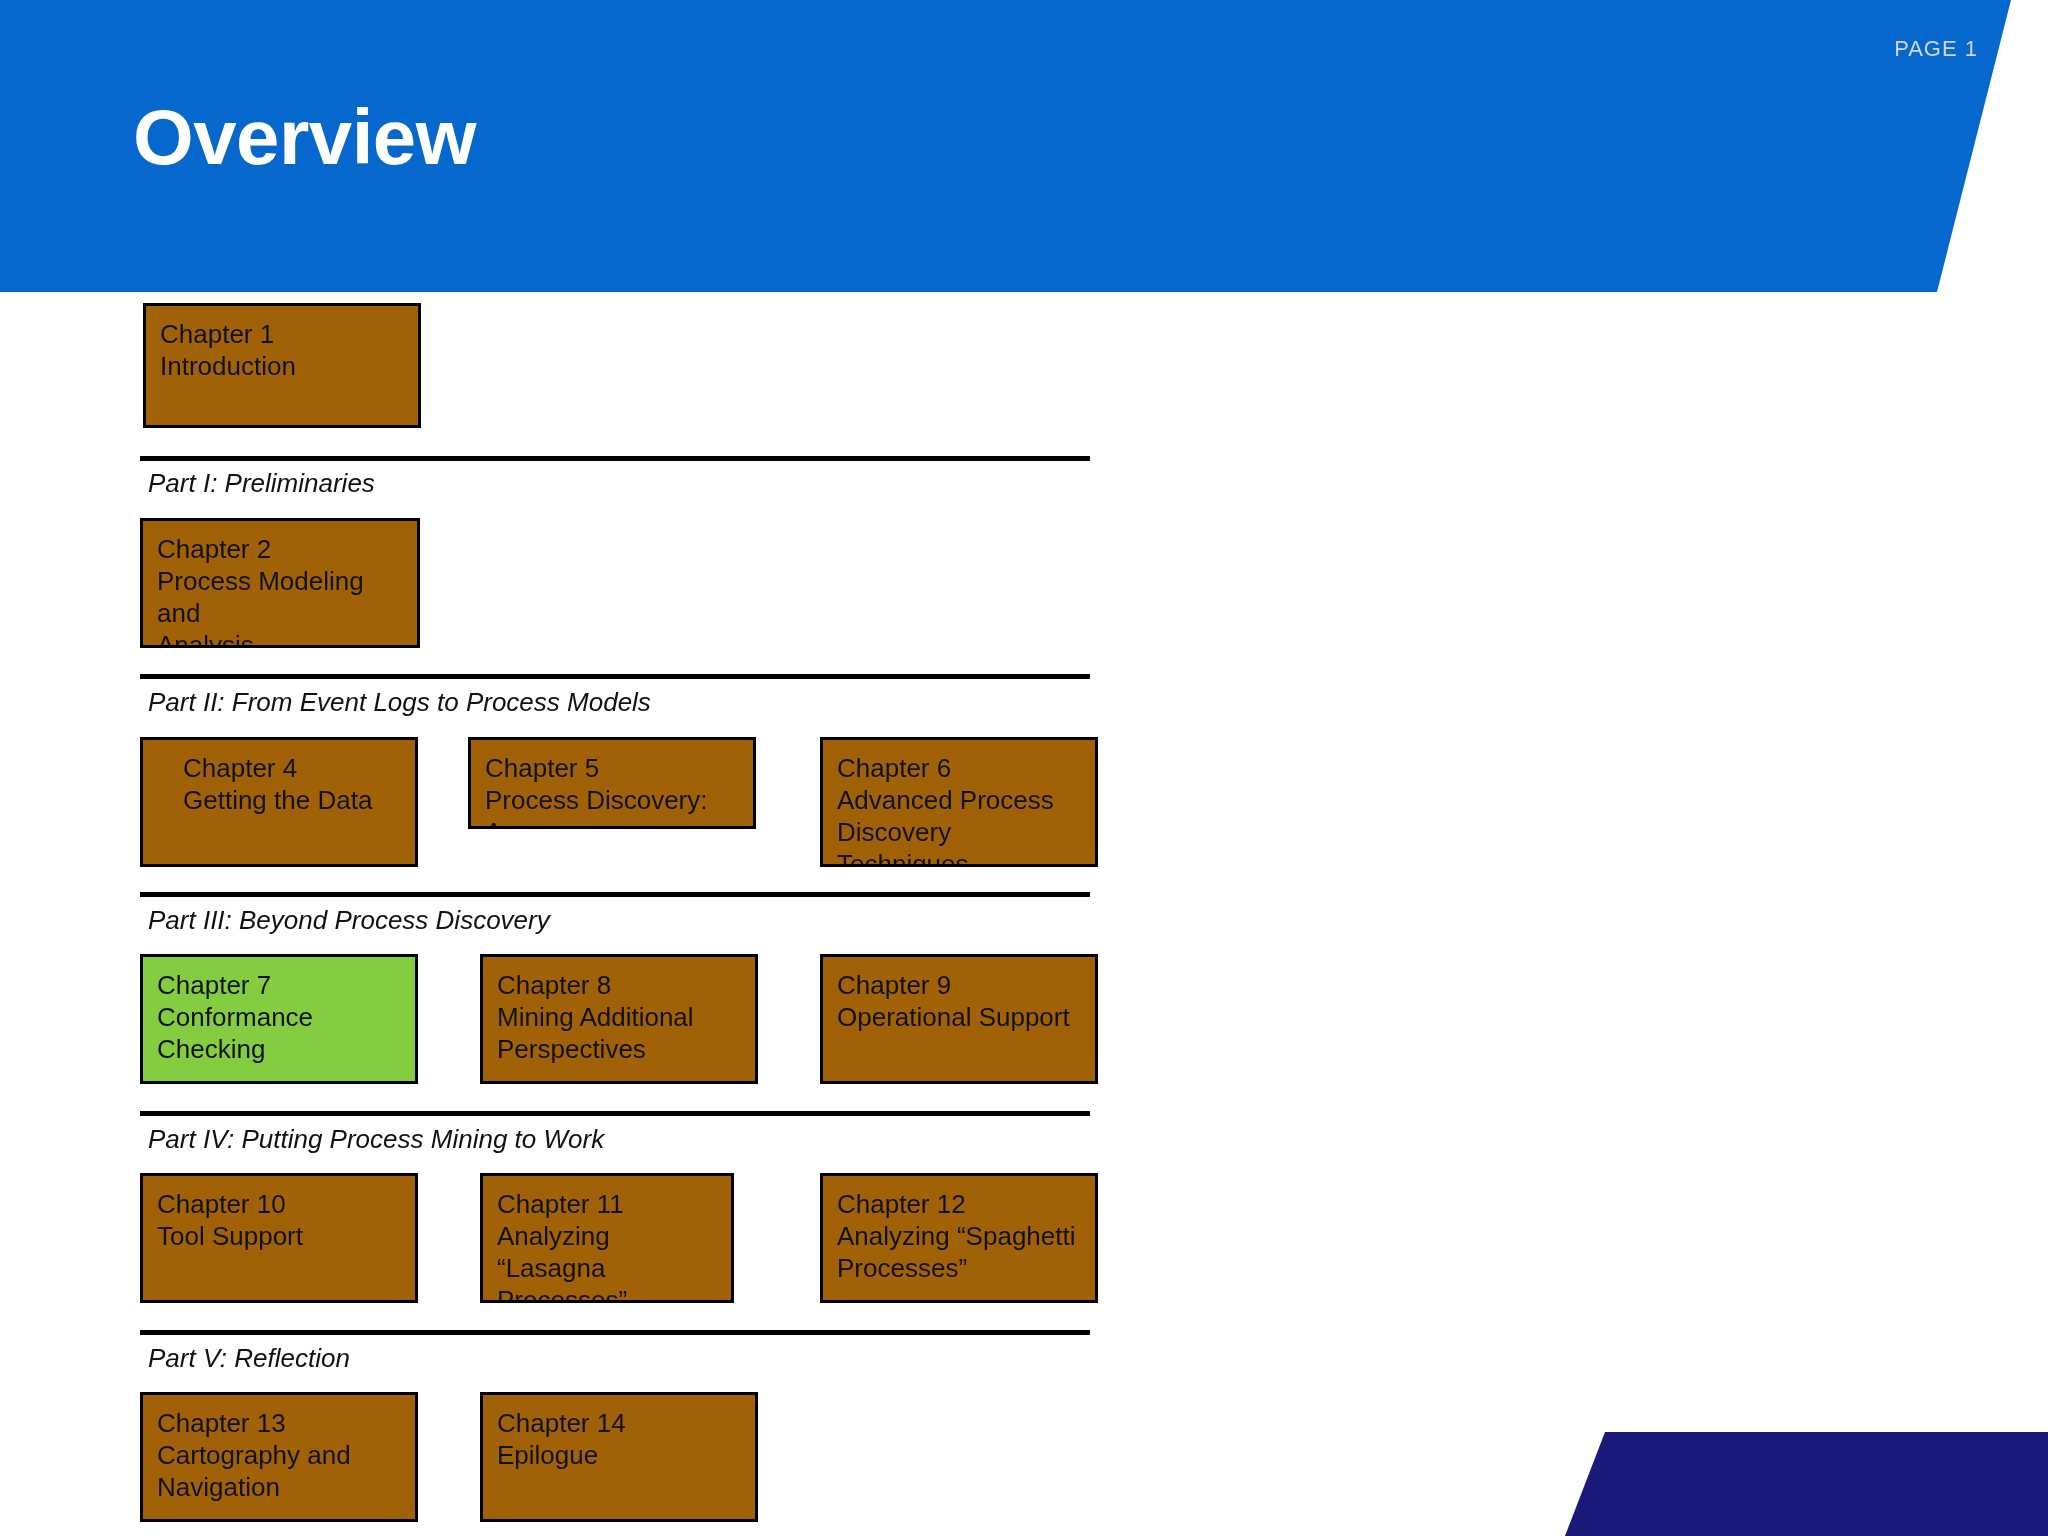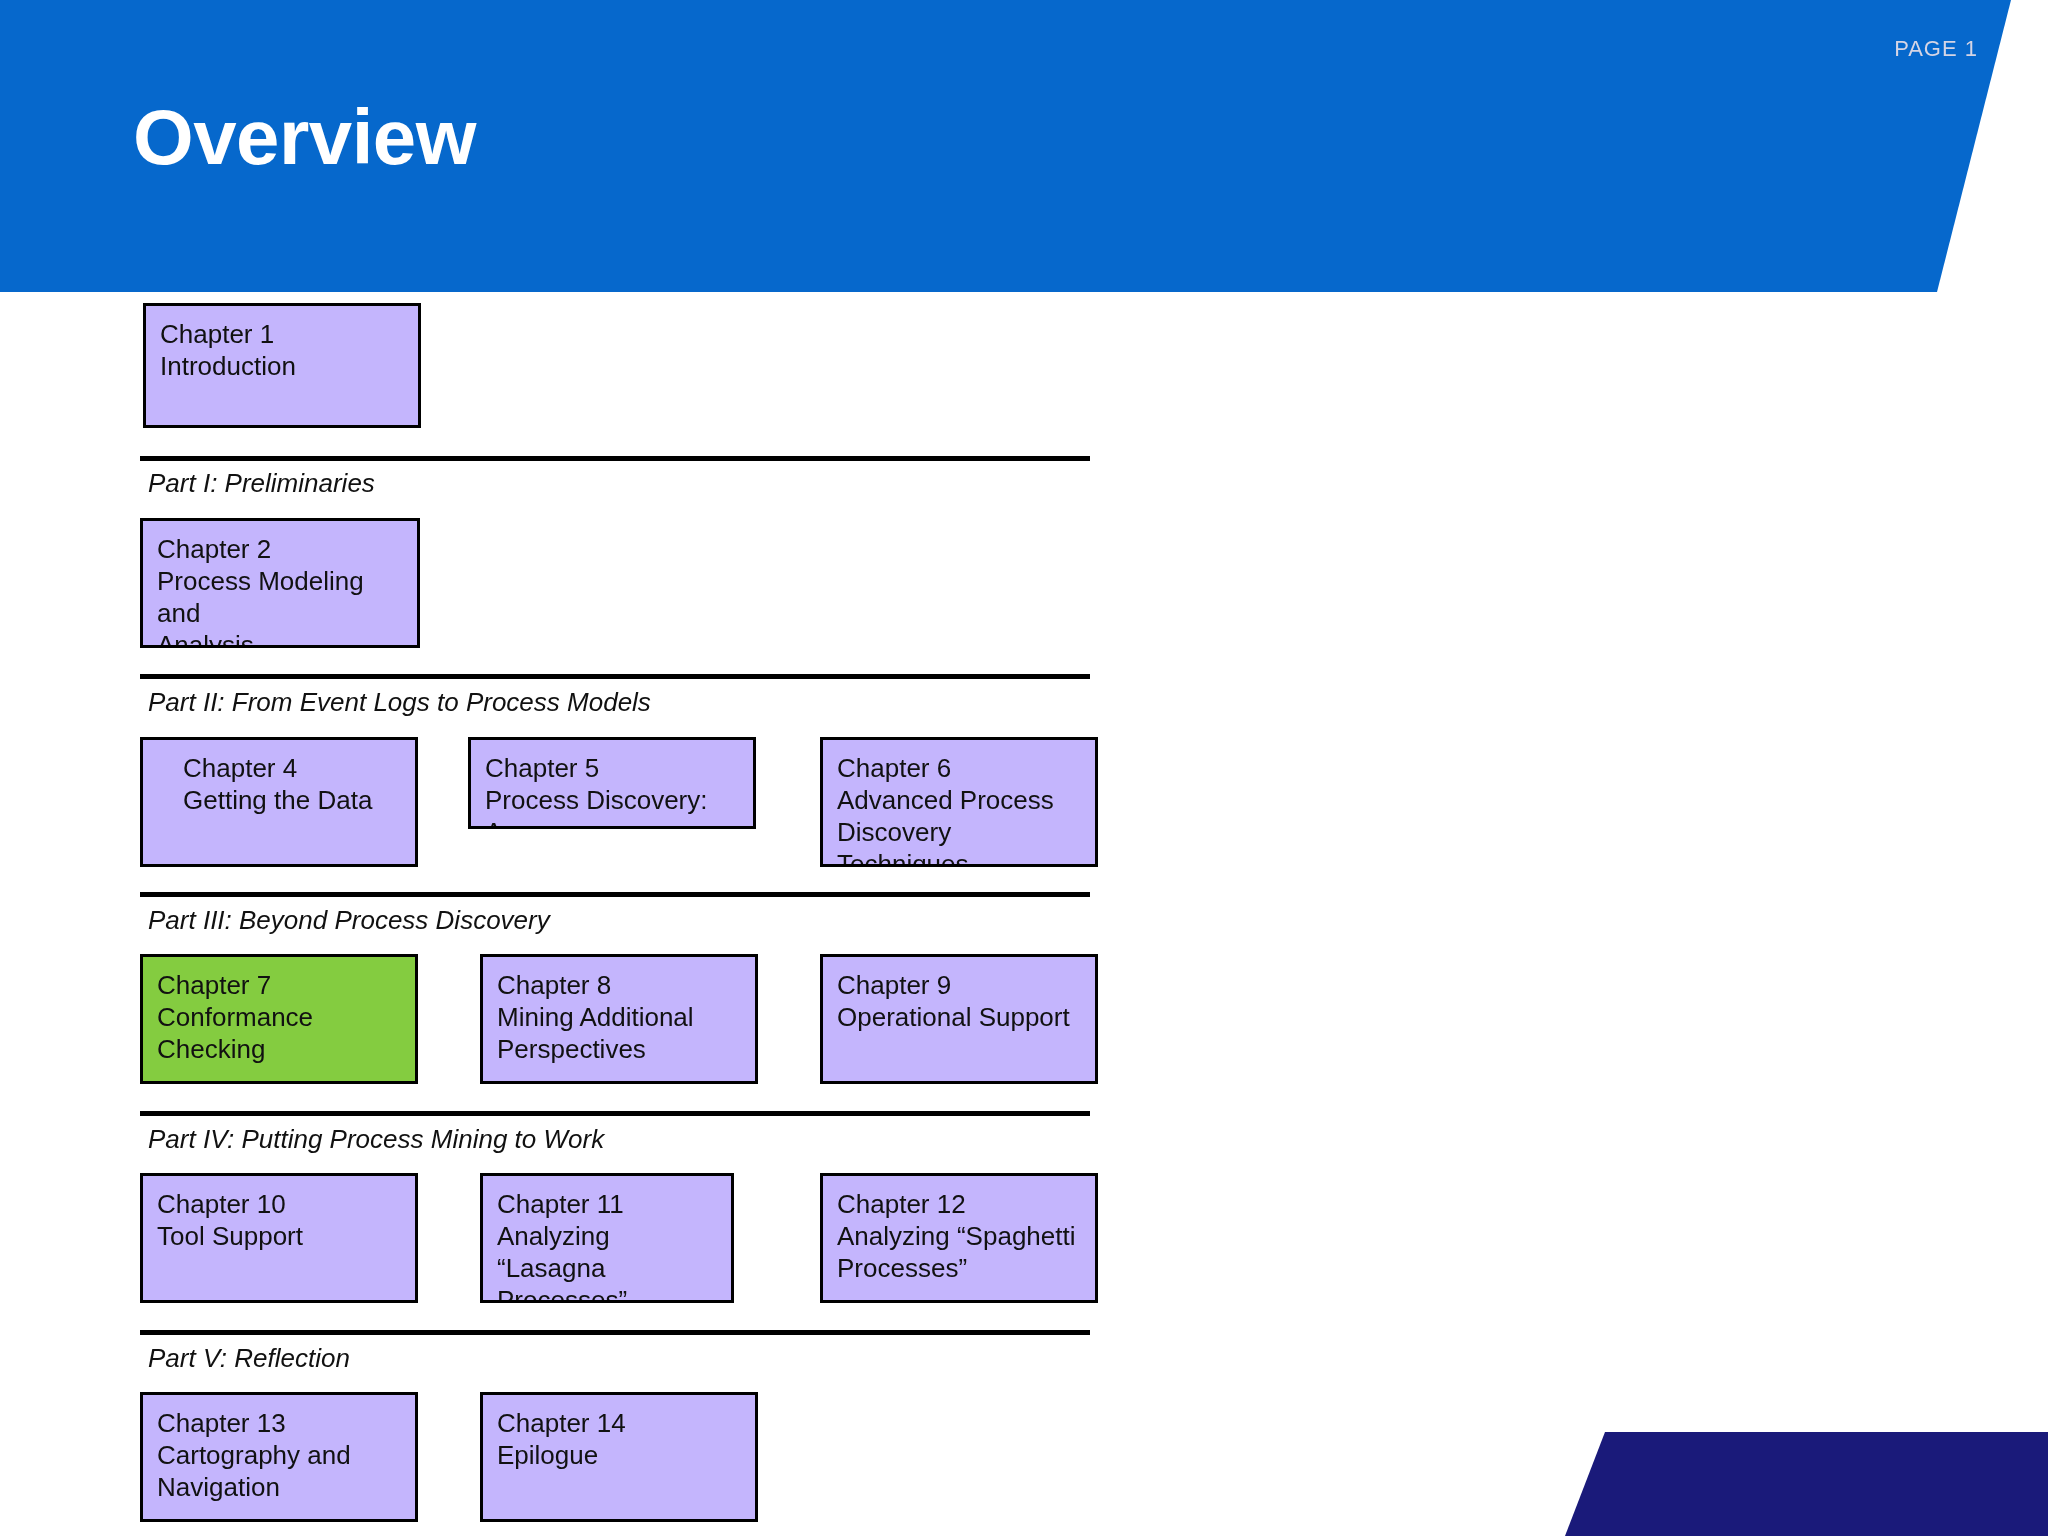--- a/index.html
+++ b/index.html
@@ -44,21 +44,21 @@
     left: 0;
     top: 292px;
     width: 2048px;
     height: 1244px;
   }
 
   
   .chapter-box {
     position: absolute;
     box-sizing: border-box;
-    background: #c4b5fd;
+    background: #a16207;
     border: 3px solid #000000;
     padding: 12px 12px 0 14px;
     font-size: 26px;
     line-height: 32px;
     color: #111111;
     white-space: pre-line;
     overflow: hidden;
   }
   .chapter-box.highlight {
     background: #84cc40;

